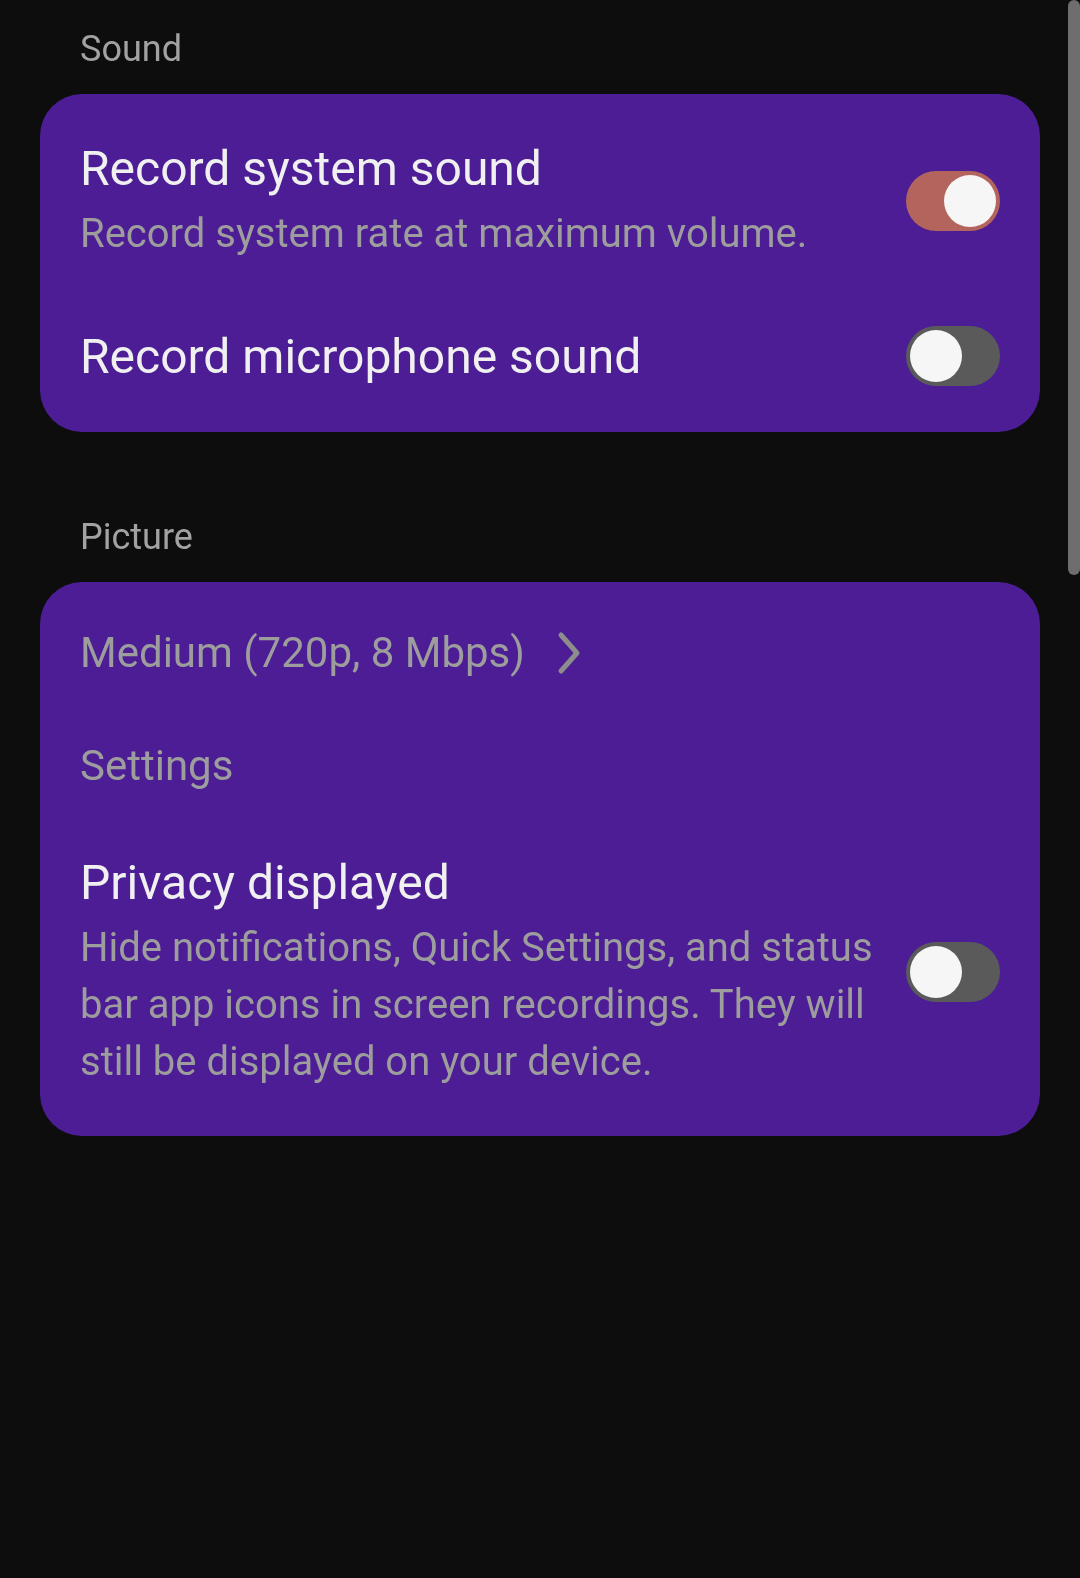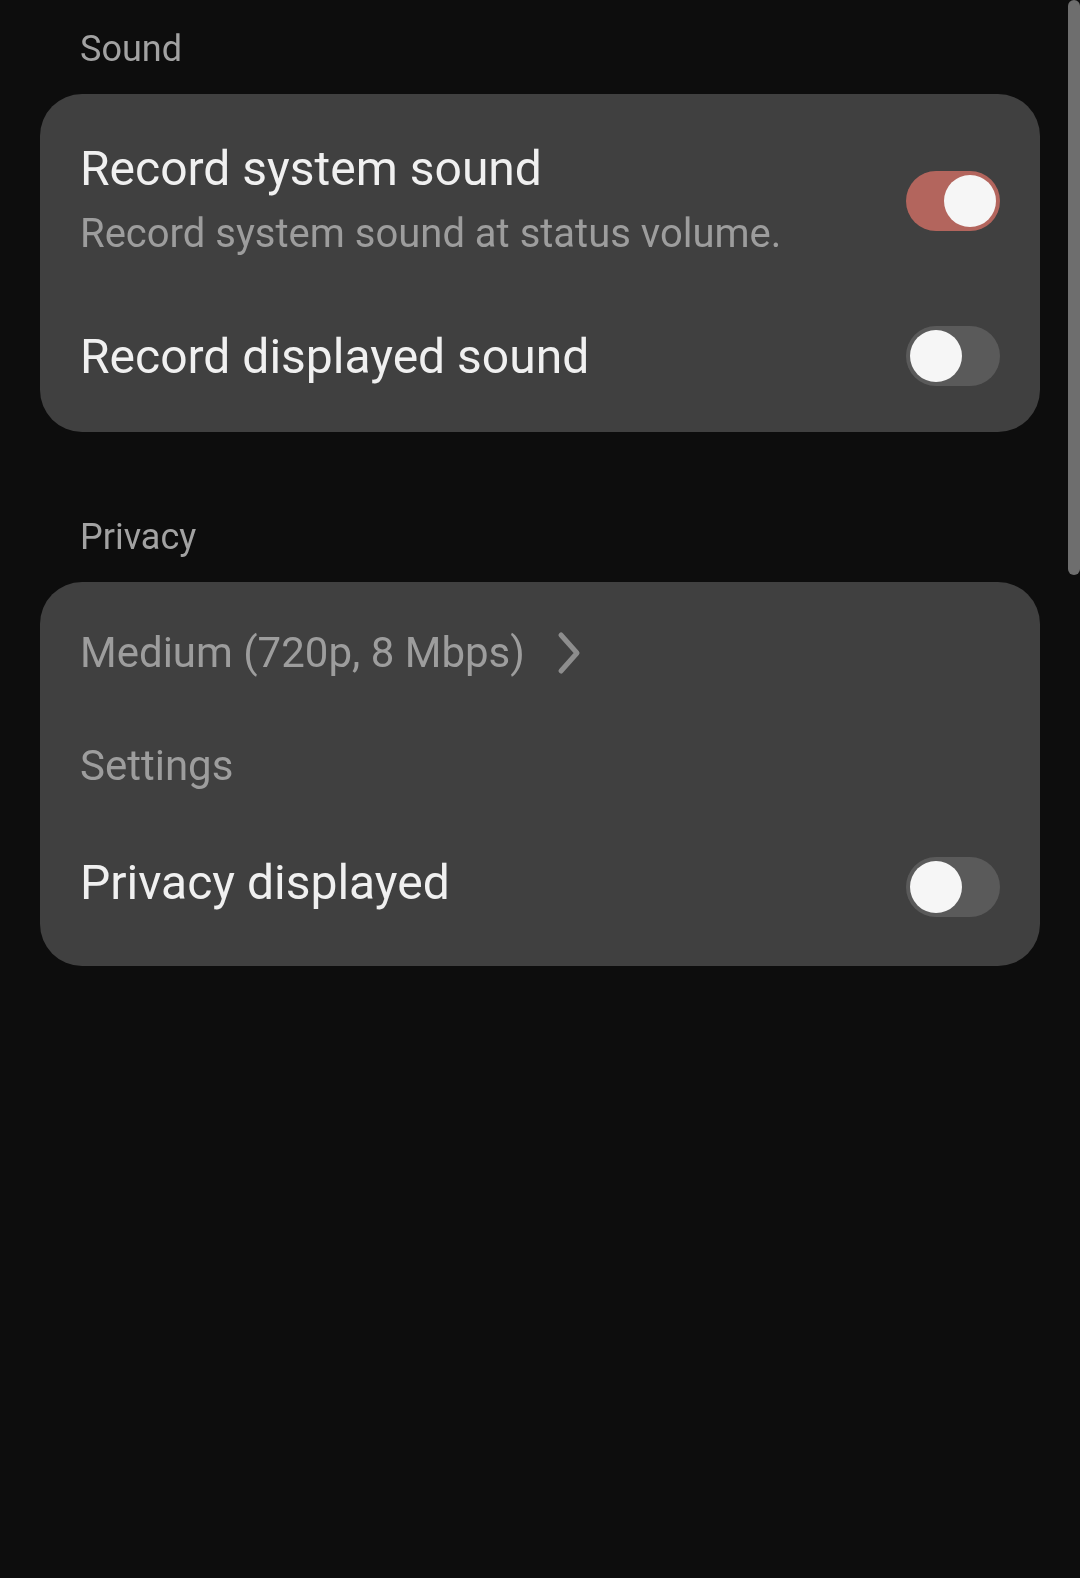--- a/index.html
+++ b/index.html
@@ -24,21 +24,21 @@
     height: 575px;
     background: #6e6e6e;
     border-radius: 6px;
   }
   .section-header {
     font-size: 36px;
     color: #a2a2a2;
     padding: 28px 40px 24px 40px;
   }
   .card {
-    background: #404040;
+    background: #4c1d95;
     border-radius: 42px;
     padding: 14px 0;
   }
   .row {
     display: flex;
     align-items: center;
     padding: 32px 40px;
     gap: 30px;
   }
   .row-text {
@@ -97,60 +97,61 @@
 
   <div class="scrollbar"></div>
 
   <div class="section-header">Sound</div>
 
   <div class="card">
 
     <div class="row">
       <div class="row-text">
         <div class="row-title">Record system sound</div>
-        <div class="row-sub">Record system sound at status volume.</div>
+        <div class="row-sub">Record system rate at maximum volume.</div>
       </div>
       <div class="toggle on">
         <div class="toggle-knob"></div>
       </div>
     </div>
 
     <div class="row">
       <div class="row-text">
-        <div class="row-title solo">Record displayed sound</div>
+        <div class="row-title solo">Record microphone sound</div>
       </div>
       <div class="toggle off">
         <div class="toggle-knob"></div>
       </div>
     </div>
 
   </div>
 
   <div class="spacer"></div>
 
-  <div class="section-header">Privacy</div>
+  <div class="section-header">Picture</div>
 
   <div class="card">
 
     <div class="row">
       <div class="row-value">Medium (720p, 8 Mbps)</div>
       <div class="chevron">
         <svg width="30" height="48" viewBox="0 0 30 48">
             <path d="M6 6 L22 24 L6 42" stroke="#8d8d8d" stroke-width="5" fill="none" stroke-linecap="round" stroke-linejoin="round"></path>
           </svg>
       </div>
     </div>
 
     <div class="row">
       <div class="row-value">Settings</div>
     </div>
 
     <div class="row">
       <div class="row-text">
         <div class="row-title">Privacy displayed</div>
+        <div class="row-sub">Hide notifications, Quick Settings, and status bar app icons in screen recordings. They will still be displayed on your device.</div>
       </div>
       <div class="toggle off">
         <div class="toggle-knob"></div>
       </div>
     </div>
 
   </div>
 
 </div>
 

